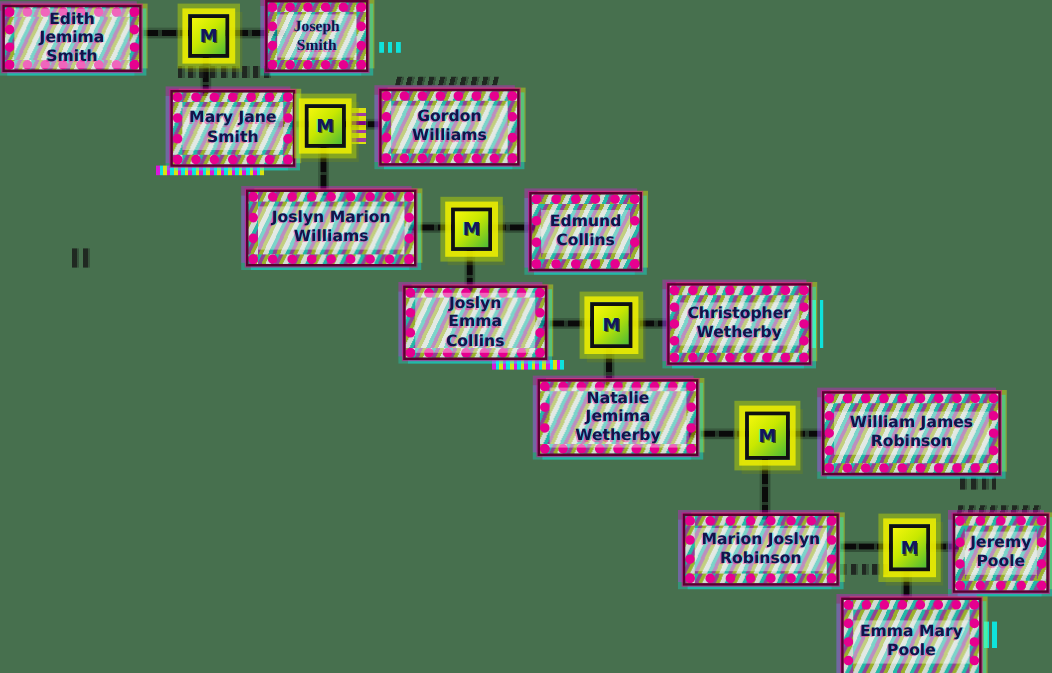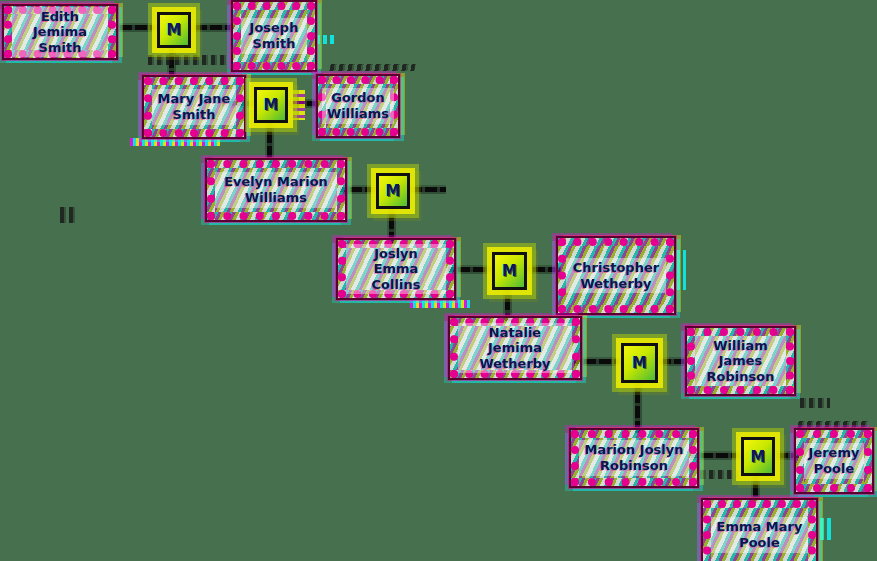--- a/index.html
+++ b/index.html
@@ -80,42 +80,45 @@
   <div class="hline" style="left:448px;top:267px;width:113px;"></div>
   <div class="vline" style="left:505px;top:288px;height:33px;"></div>
   <div class="hline" style="left:574px;top:359px;width:116px;"></div>
   <div class="vline" style="left:635px;top:381px;height:52px;"></div>
   <div class="hline" style="left:691px;top:453px;width:108px;"></div>
   <div class="vline" style="left:753px;top:474px;height:29px;"></div>
 
   <div class="person" style="left:4px;top:6px;width:112px;height:52px;">
     <span class="pname">Edith Jemima Smith</span>
   </div>
-  <div class="person" style="left:233px;top:2px;width:82px;height:68px;">
+  <div class="person" style="left:223px;top:2px;width:82px;height:56px;font-family:Liberation Serif, serif;">
     <span class="pname">Joseph Smith</span>
   </div>
   <div class="person" style="left:128px;top:77px;width:100px;height:60px;margin-left:16px;">
     <span class="pname">Mary Jane Smith</span>
   </div>
-  <div class="person" style="left:318px;top:76px;width:80px;height:60px;">
+  <div class="person" style="left:318px;top:76px;width:113px;height:60px;">
     <span class="pname">Gordon Williams</span>
   </div>
   <div class="person" style="left:207px;top:160px;width:138px;height:60px;">
-    <span class="pname">Evelyn Marion Williams</span>
+    <span class="pname">Joslyn Marion Williams</span>
+  </div>
+  <div class="person" style="left:443px;top:162px;width:90px;height:62px;">
+    <span class="pname">Edmund Collins</span>
   </div>
   <div class="person" style="left:338px;top:240px;width:116px;height:58px;">
     <span class="pname">Joslyn Emma Collins</span>
   </div>
-  <div class="person" style="left:558px;top:238px;width:116px;height:75px;">
+  <div class="person" style="left:558px;top:238px;width:116px;height:64px;">
     <span class="pname">Christopher Wetherby</span>
   </div>
   <div class="person" style="left:450px;top:318px;width:130px;height:60px;align-items:center;">
     <span class="pname">Natalie Jemima Wetherby</span>
   </div>
-  <div class="person" style="left:687px;top:328px;width:107px;height:66px;">
+  <div class="person" style="left:687px;top:328px;width:145px;height:66px;">
     <span class="pname">William James Robinson</span>
   </div>
   <div class="person" style="left:571px;top:430px;width:126px;height:56px;">
     <span class="pname">Marion Joslyn Robinson</span>
   </div>
   <div class="person" style="left:796px;top:430px;width:76px;height:62px;">
     <span class="pname">Jeremy Poole</span>
   </div>
   <div class="person" style="left:703px;top:500px;width:113px;height:70px;">
     <span class="pname">Emma Mary Poole</span>

